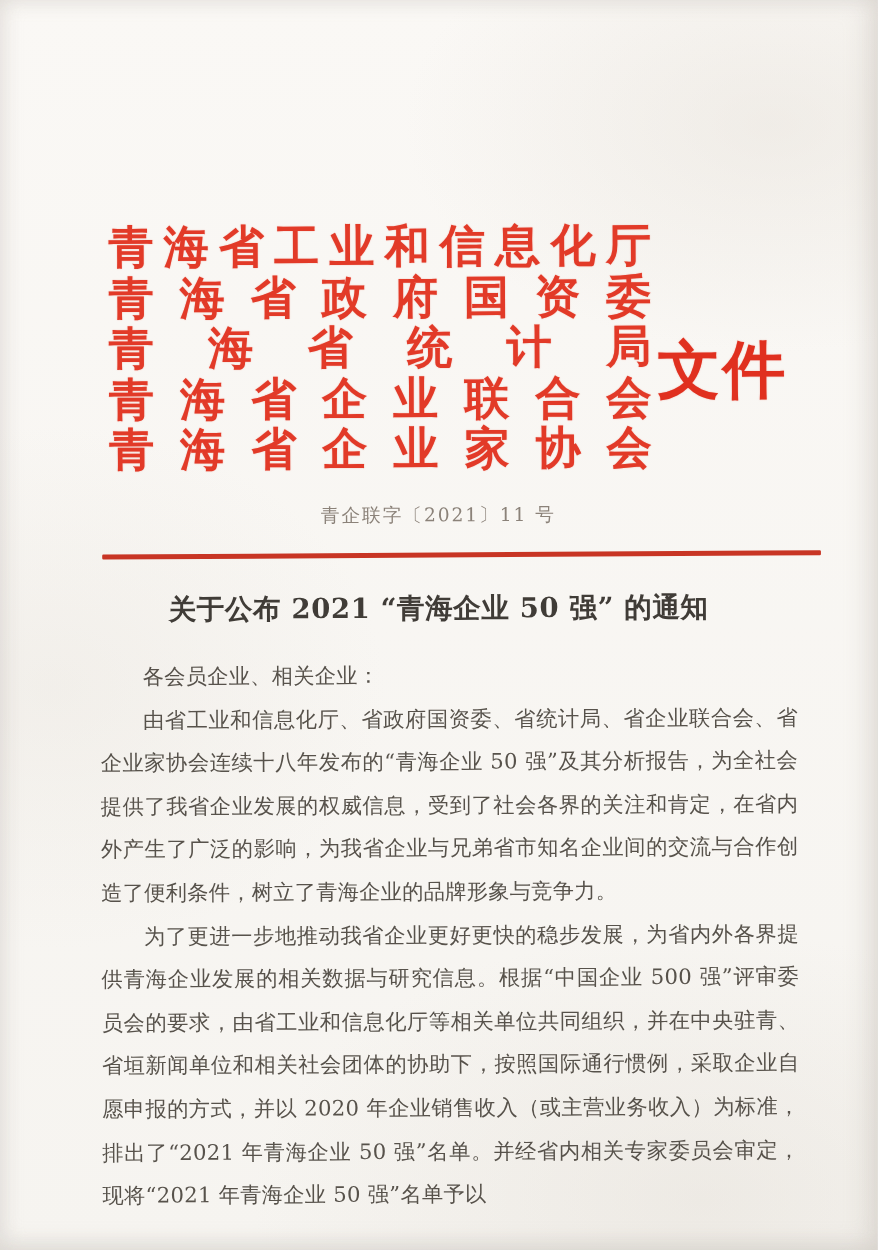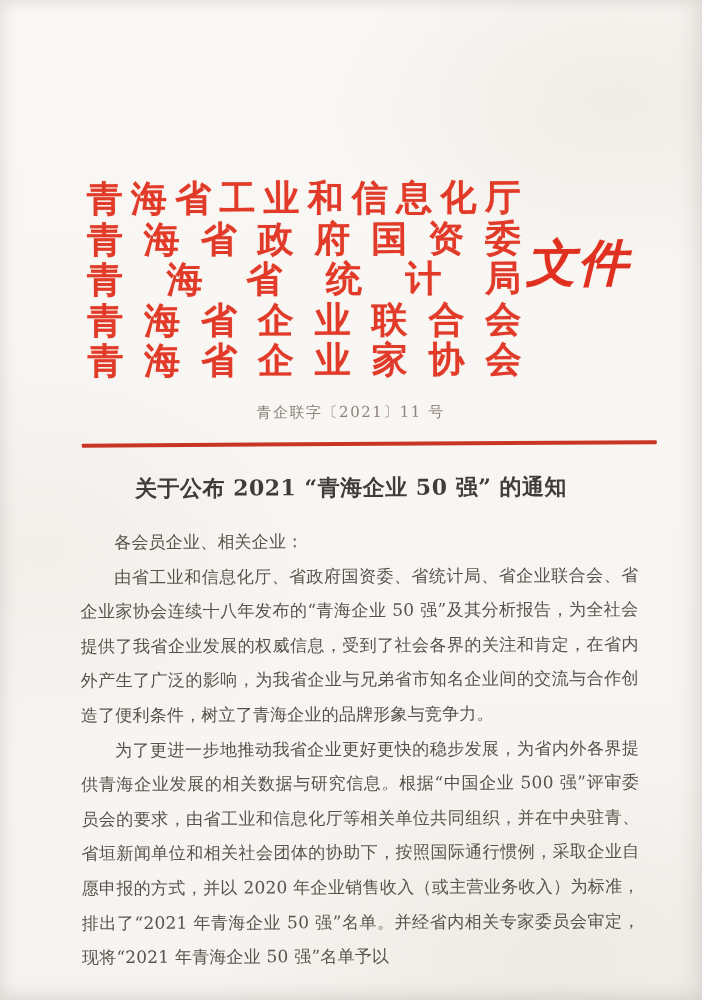--- a/index.html
+++ b/index.html
@@ -21,25 +21,24 @@
   .org-block{
     position:absolute;left:88px;top:177px;width:434px;
     color:#e23a28;font-weight:bold;
   }
   .org-line{
     font-size:36px;line-height:40.6px;white-space:nowrap;
     text-align:justify;text-align-last:justify;-moz-text-align-last:justify;
     text-shadow:0 0 1px rgba(226,58,40,.45);
   }
   .doc-type{
-    position:absolute;left:527px;top:239px;
+    position:absolute;left:527px;top:272px;
     font-size:50px;line-height:1;font-weight:bold;color:#e0301f;
     letter-spacing:2px;white-space:nowrap;
     text-shadow:0 0 1px rgba(224,48,31,.5);
-    font-style:italic;
   }
   .doc-number{
     position:absolute;left:0;top:403px;width:100%;
     text-align:center;font-size:15px;letter-spacing:1.5px;
     color:#8b8279;
   }
   .red-rule{
     position:absolute;left:82px;top:442px;width:575px;height:4px;
     background:#c83524;border-radius:1px;transform:rotate(-0.1deg);
   }

